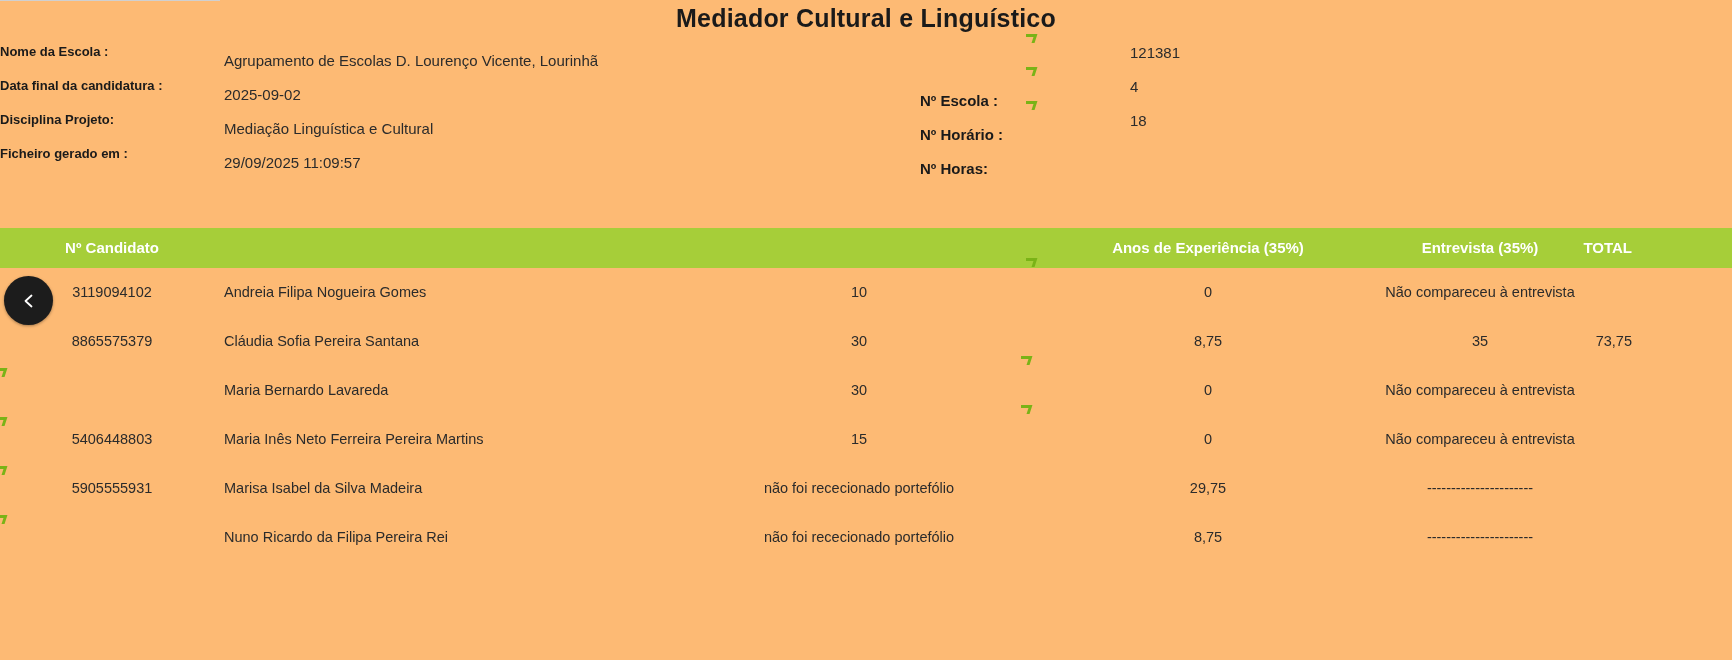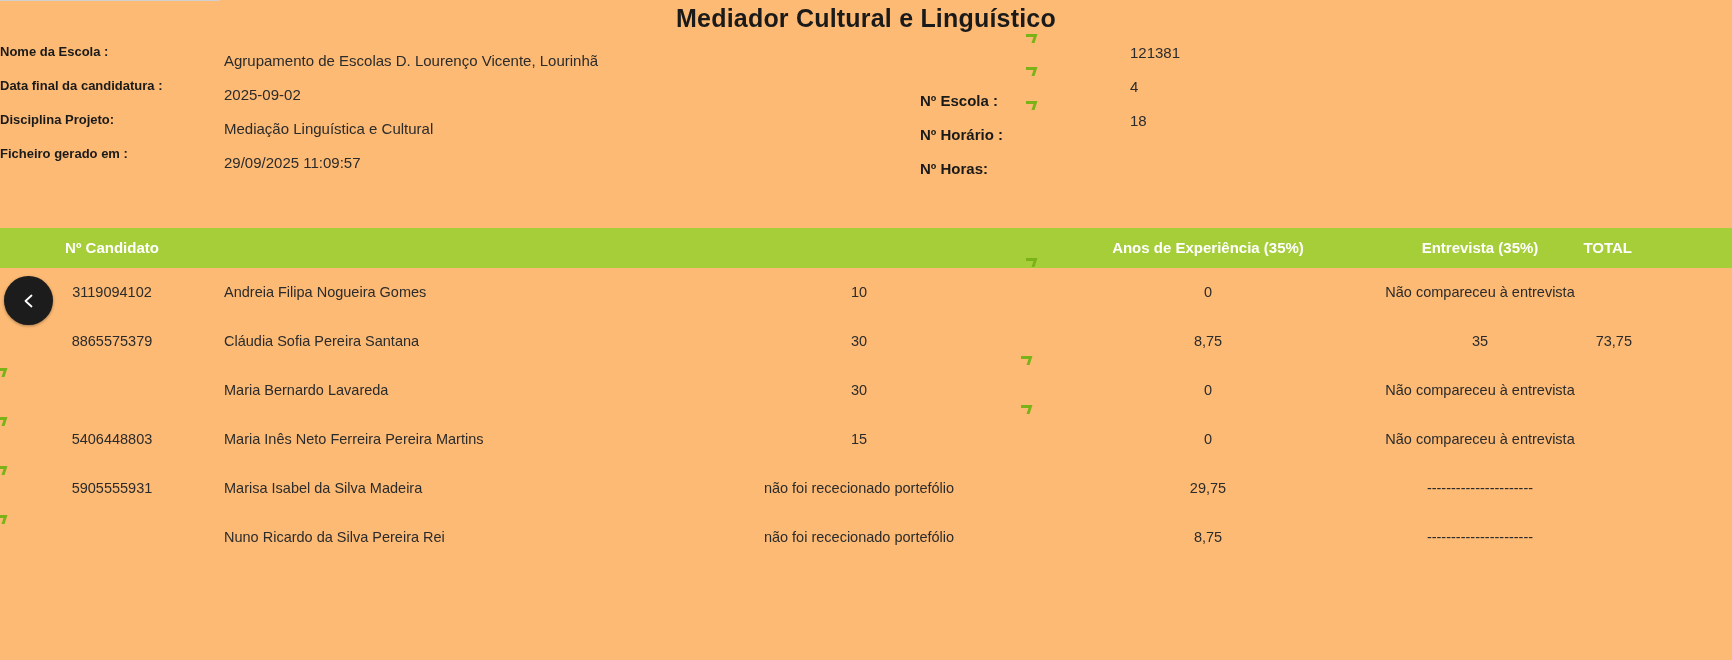--- a/index.html
+++ b/index.html
@@ -270,21 +270,21 @@
     <div class="row">
       <span class="cell c-num">5905555931</span>
       <span class="cell c-name">Marisa Isabel da Silva Madeira</span>
       <span class="cell c-port">não foi rececionado portefólio</span>
       <span class="cell c-anos">29,75</span>
       <span class="cell c-entr">----------------------</span>
       <span class="cell c-total"></span>
     </div>
 
     <div class="row">
-      <span class="cell c-name">Nuno Ricardo da Silva Pereira Rei</span>
+      <span class="cell c-name">Nuno Ricardo da Filipa Pereira Rei</span>
       <span class="cell c-port">não foi rececionado portefólio</span>
       <span class="cell c-anos">8,75</span>
       <span class="cell c-entr">----------------------</span>
       <span class="cell c-total"></span>
     </div>
 
   </div>
 
   <span class="tick" style="left:-4px;top:368px;"></span>
   <span class="tick" style="left:-4px;top:417px;"></span>

